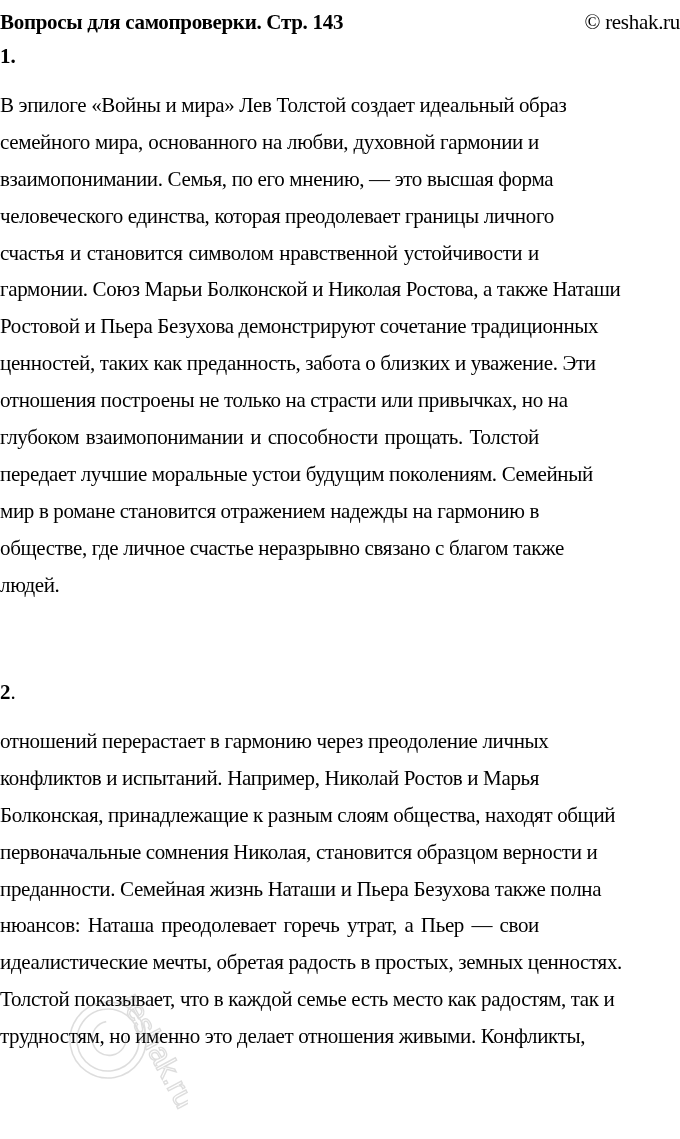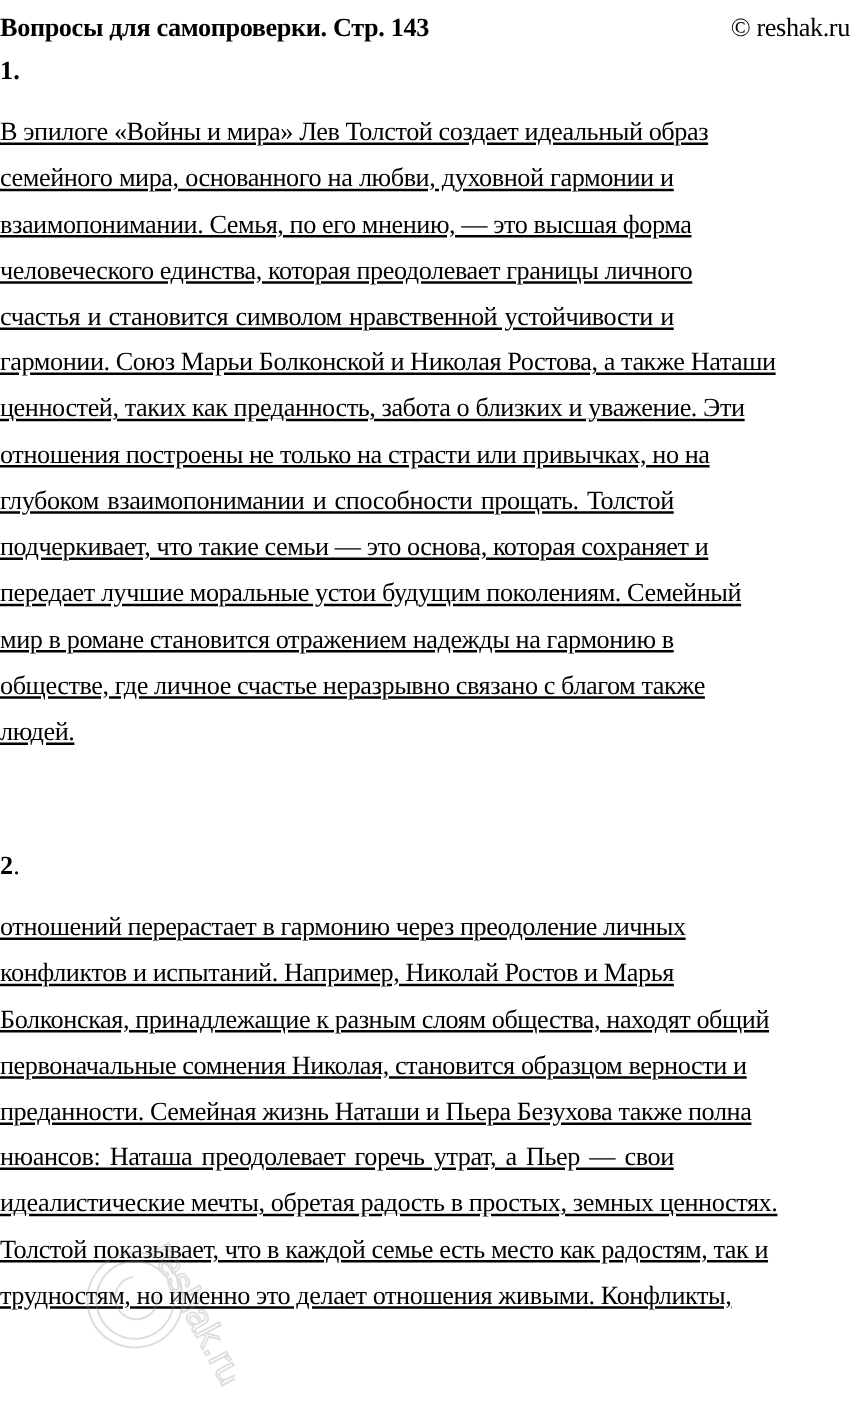--- a/index.html
+++ b/index.html
@@ -40,21 +40,20 @@
     font-size: 21px;
     font-weight: bold;
   }
   .qnum .dot { font-weight: normal; }
   .para {
     position: absolute;
     left: 0;
     width: 539px;
     font-size: 21px;
     line-height: 36.9px;
-    text-decoration: underline;
   }
   .line {
     display: block;
     height: 36.9px;
     white-space: nowrap;
     text-align: justify;
     text-align-last: justify;
     letter-spacing: -0.35px;
   }
   .line.last {
@@ -82,24 +81,24 @@
   <span>1</span><span>.</span>
 </div>
 
 <div class="para" style="top:87px;">
   <span class="line">В эпилоге «Войны и мира» Лев Толстой создает идеальный образ</span>
   <span class="line">семейного мира, основанного на любви, духовной гармонии и</span>
   <span class="line">взаимопонимании. Семья, по его мнению, — это высшая форма</span>
   <span class="line">человеческого единства, которая преодолевает границы личного</span>
   <span class="line">счастья и становится символом нравственной устойчивости и</span>
   <span class="line">гармонии. Союз Марьи Болконской и Николая Ростова, а также Наташи</span>
+  <span class="line">Ростовой и Пьера Безухова демонстрируют сочетание традиционных</span>
   <span class="line">ценностей, таких как преданность, забота о близких и уважение. Эти</span>
   <span class="line">отношения построены не только на страсти или привычках, но на</span>
   <span class="line">глубоком взаимопонимании и способности прощать. Толстой</span>
-  <span class="line">подчеркивает, что такие семьи — это основа, которая сохраняет и</span>
   <span class="line">передает лучшие моральные устои будущим поколениям. Семейный</span>
   <span class="line">мир в романе становится отражением надежды на гармонию в</span>
   <span class="line">обществе, где личное счастье неразрывно связано с благом также</span>
   <span class="line last">людей.</span>
 </div>
 
 <div class="qnum" style="top:680px;">
   <span>2</span><span class="dot">.</span>
 </div>
 

